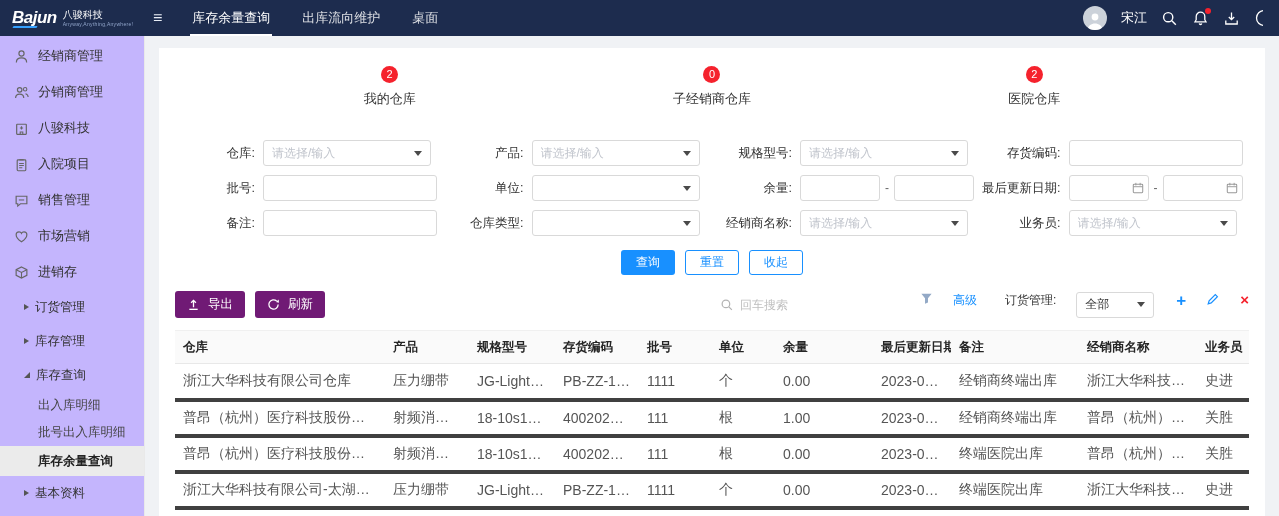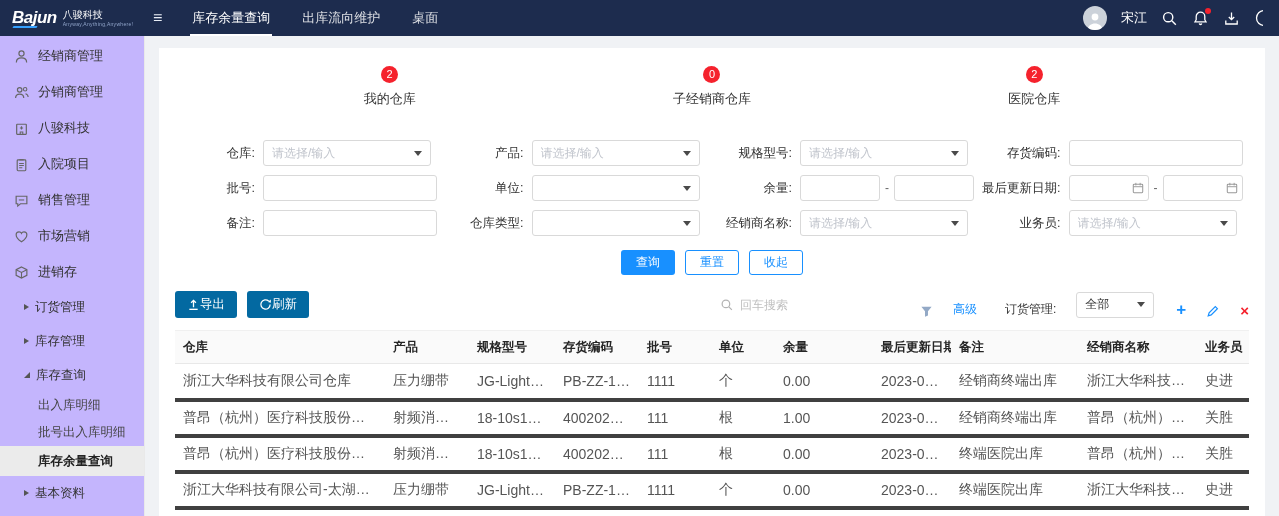--- a/index.html
+++ b/index.html
@@ -64,25 +64,25 @@
   .date-box .text-input { width:100%; padding-right:20px; }
   .date-box svg { position:absolute; right:5px; top:7px; }
 
   .actions { display:flex; justify-content:center; gap:10px; margin-top:14px; }
   .btn { height:25px; padding:0 14px; border-radius:3px; font-size:12px; cursor:pointer; display:inline-flex; align-items:center; border:1px solid transparent; }
   .btn-primary { background:#1890ff; color:#fff; }
   .btn-outline { background:#fff; border-color:#1890ff; color:#1890ff; }
 
   
   .toolbar { display:flex; align-items:center; margin-top:16px; }
-  .tool-btn { height:27px; padding:0 12px; background:#0369a1; color:#fff; border-radius:3px; display:inline-flex; align-items:center; gap:0; font-size:12.5px; cursor:pointer; margin-right:10px; }
+  .tool-btn { height:27px; padding:0 12px; background:#701a75; color:#fff; border-radius:3px; display:inline-flex; align-items:center; gap:8px; font-size:12.5px; cursor:pointer; margin-right:10px; }
   .search-box { margin-left:auto; display:flex; align-items:center; gap:6px; margin-right:70px; }
   .search-box input { border:none; outline:none; width:110px; font-size:12px; color:#c2410c; background:transparent; }
   .search-box input::placeholder { color:#bfbfbf; }
-  .adv { display:flex; align-items:flex-end; gap:20px; }
+  .adv { display:flex; align-items:flex-start; gap:20px; }
   .adv-label { color:#1890ff; cursor:pointer; }
   .scheme-label { color:#333; margin-left:8px; }
   .scheme-select { width:78px; }
   .icon-plus { color:#1890ff; font-size:17px; font-weight:bold; cursor:pointer; line-height:1; margin-left:2px; }
   .icon-x { color:#f5222d; font-size:15px; font-weight:bold; cursor:pointer; line-height:1; }
   .icon-edit { cursor:pointer; display:flex; }
 
   
   .grid-table { width:100%; border-collapse:collapse; table-layout:fixed; margin-top:12px; }
   .grid-table th { background:#fafafa; font-weight:bold; color:#262626; text-align:left; padding:0 8px; height:33px; border-bottom:1px solid #e8e8e8; border-top:1px solid #f0f0f0; font-size:12.5px; white-space:nowrap; overflow:hidden; }

